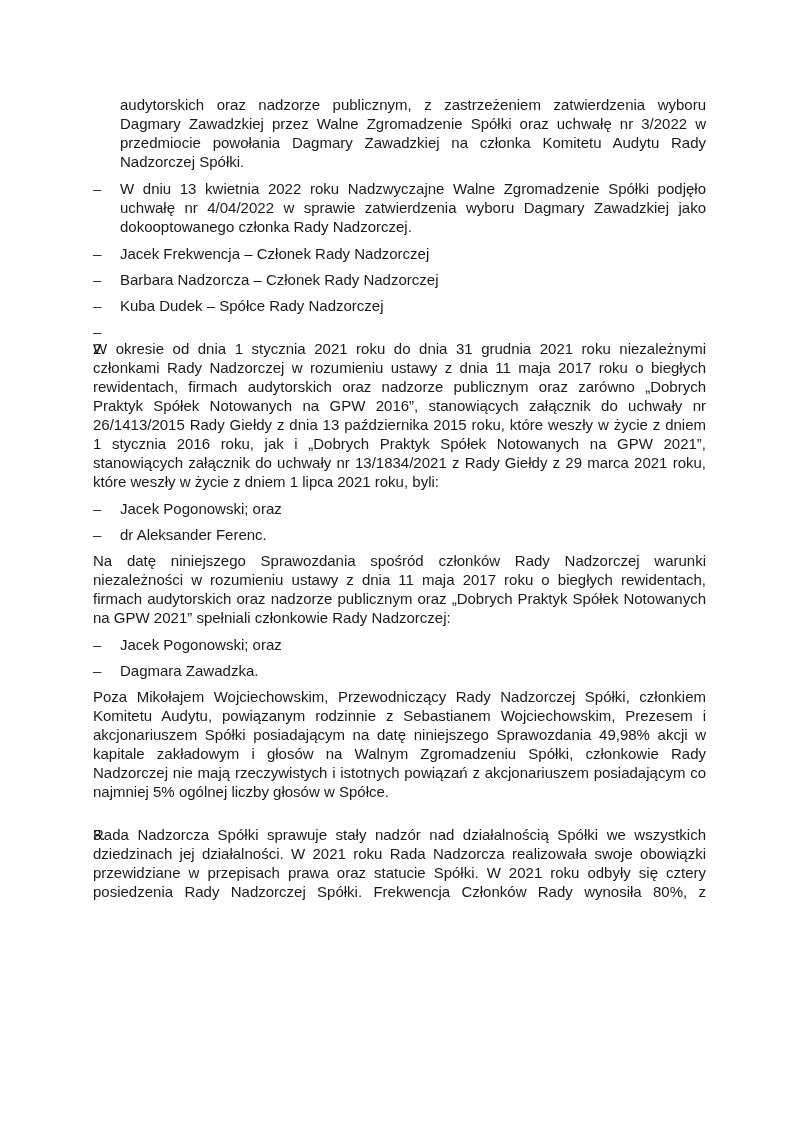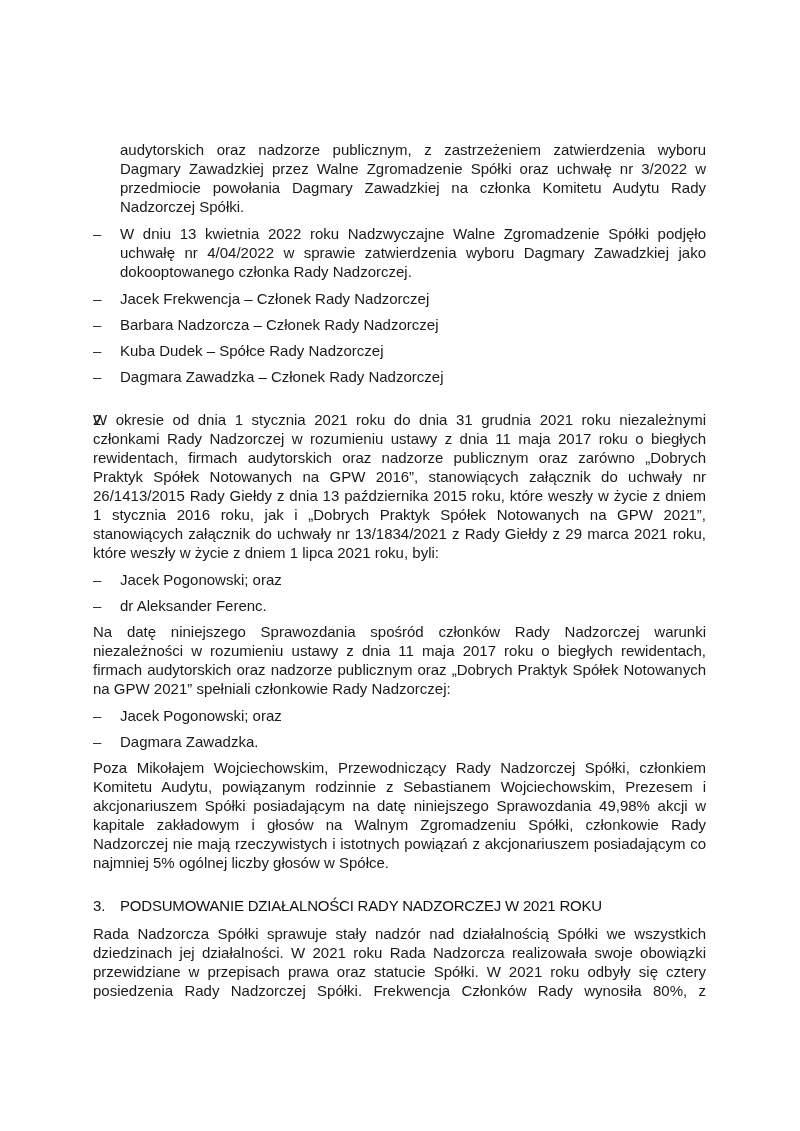--- a/index.html
+++ b/index.html
@@ -1,20 +1,20 @@
 <!DOCTYPE html>
 <html><head>
   <meta charset="utf-8">
   <style>
     html, body { margin: 0; padding: 0; background: #ffffff; }
     body { width: 800px; height: 1131px; position: relative; overflow: hidden; }
     .page {
       position: absolute; left: 93px; top: 95px; width: 613px;
       font-family: "Liberation Sans", sans-serif;
-      font-size: 15px; line-height: 19px; color: #1a1a1a; margin-top: 45px;
+      font-size: 15px; line-height: 19px; color: #1a1a1a;
     }
     .p { text-align: justify; margin: 0 0 8px 0; }
     .p.cont { padding-left: 27px; margin-bottom: 8px; }
     .li { position: relative; padding-left: 27px; margin: 0 0 8px 0; text-align: justify; }
     .li .dash { position: absolute; left: 0; top: 0; color: #333; }
     .li.simple { margin-bottom: 7px; }
     h2 {
       font-family: "Liberation Sans", sans-serif;
       font-size: 15px; line-height: 19px; font-weight: normal; color: #111;
       margin: 24px 0 9px 0; position: relative; padding-left: 27px;
@@ -46,21 +46,20 @@
     <div class="li simple">
       <span class="dash">–</span>
       <span>Barbara Nadzorcza – Członek Rady Nadzorczej</span>
     </div>
     <div class="li simple">
       <span class="dash">–</span>
       <span>Kuba Dudek – Spółce Rady Nadzorczej</span>
     </div>
     <div class="li simple">
       <span class="dash">–</span>
-      <span>Dagmara Zawadzka – Członek Rady Nadzorczej</span>
     </div>
   </div>
 
   <h2>
     <span class="num">2.</span>
   </h2>
 
   <p class="p">W okresie od dnia 1 stycznia 2021 roku do dnia 31 grudnia 2021 roku niezależnymi członkami Rady Nadzorczej w rozumieniu ustawy z dnia 11 maja 2017 roku o biegłych rewidentach, firmach audytorskich oraz nadzorze publicznym oraz zarówno „Dobrych Praktyk Spółek Notowanych na GPW 2016”, stanowiących załącznik do uchwały nr 26/1413/2015 Rady Giełdy z dnia 13 października 2015 roku, które weszły w życie z dniem 1 stycznia 2016 roku, jak i „Dobrych Praktyk Spółek Notowanych na GPW 2021”, stanowiących załącznik do uchwały nr 13/1834/2021 z Rady Giełdy z 29 marca 2021 roku, które weszły w życie z dniem 1 lipca 2021 roku, byli:</p>
 
   <div class="li simple">
@@ -80,18 +79,17 @@
   </div>
   <div class="li simple">
     <span class="dash">–</span>
     <span>Dagmara Zawadzka.</span>
   </div>
 
   <p class="p">Poza Mikołajem Wojciechowskim, Przewodniczący Rady Nadzorczej Spółki, członkiem Komitetu Audytu, powiązanym rodzinnie z Sebastianem Wojciechowskim, Prezesem i akcjonariuszem Spółki posiadającym na datę niniejszego Sprawozdania 49,98% akcji w kapitale zakładowym i głosów na Walnym Zgromadzeniu Spółki, członkowie Rady Nadzorczej nie mają rzeczywistych i istotnych powiązań z akcjonariuszem posiadającym co najmniej 5% ogólnej liczby głosów w Spółce.</p>
 
   <h2>
     <span class="num">3.</span>
-    <span>PODSUMOWANIE DZIAŁALNOŚCI RADY NADZORCZEJ W 2021 ROKU</span>
   </h2>
 
   <p class="p" style="text-align-last: justify;">Rada Nadzorcza Spółki sprawuje stały nadzór nad działalnością Spółki we wszystkich dziedzinach jej działalności. W 2021 roku Rada Nadzorcza realizowała swoje obowiązki przewidziane w przepisach prawa oraz statucie Spółki. W 2021 roku odbyły się cztery posiedzenia Rady Nadzorczej Spółki. Frekwencja Członków Rady wynosiła 80%, z</p>
 
 </div>
 
 </body></html>

